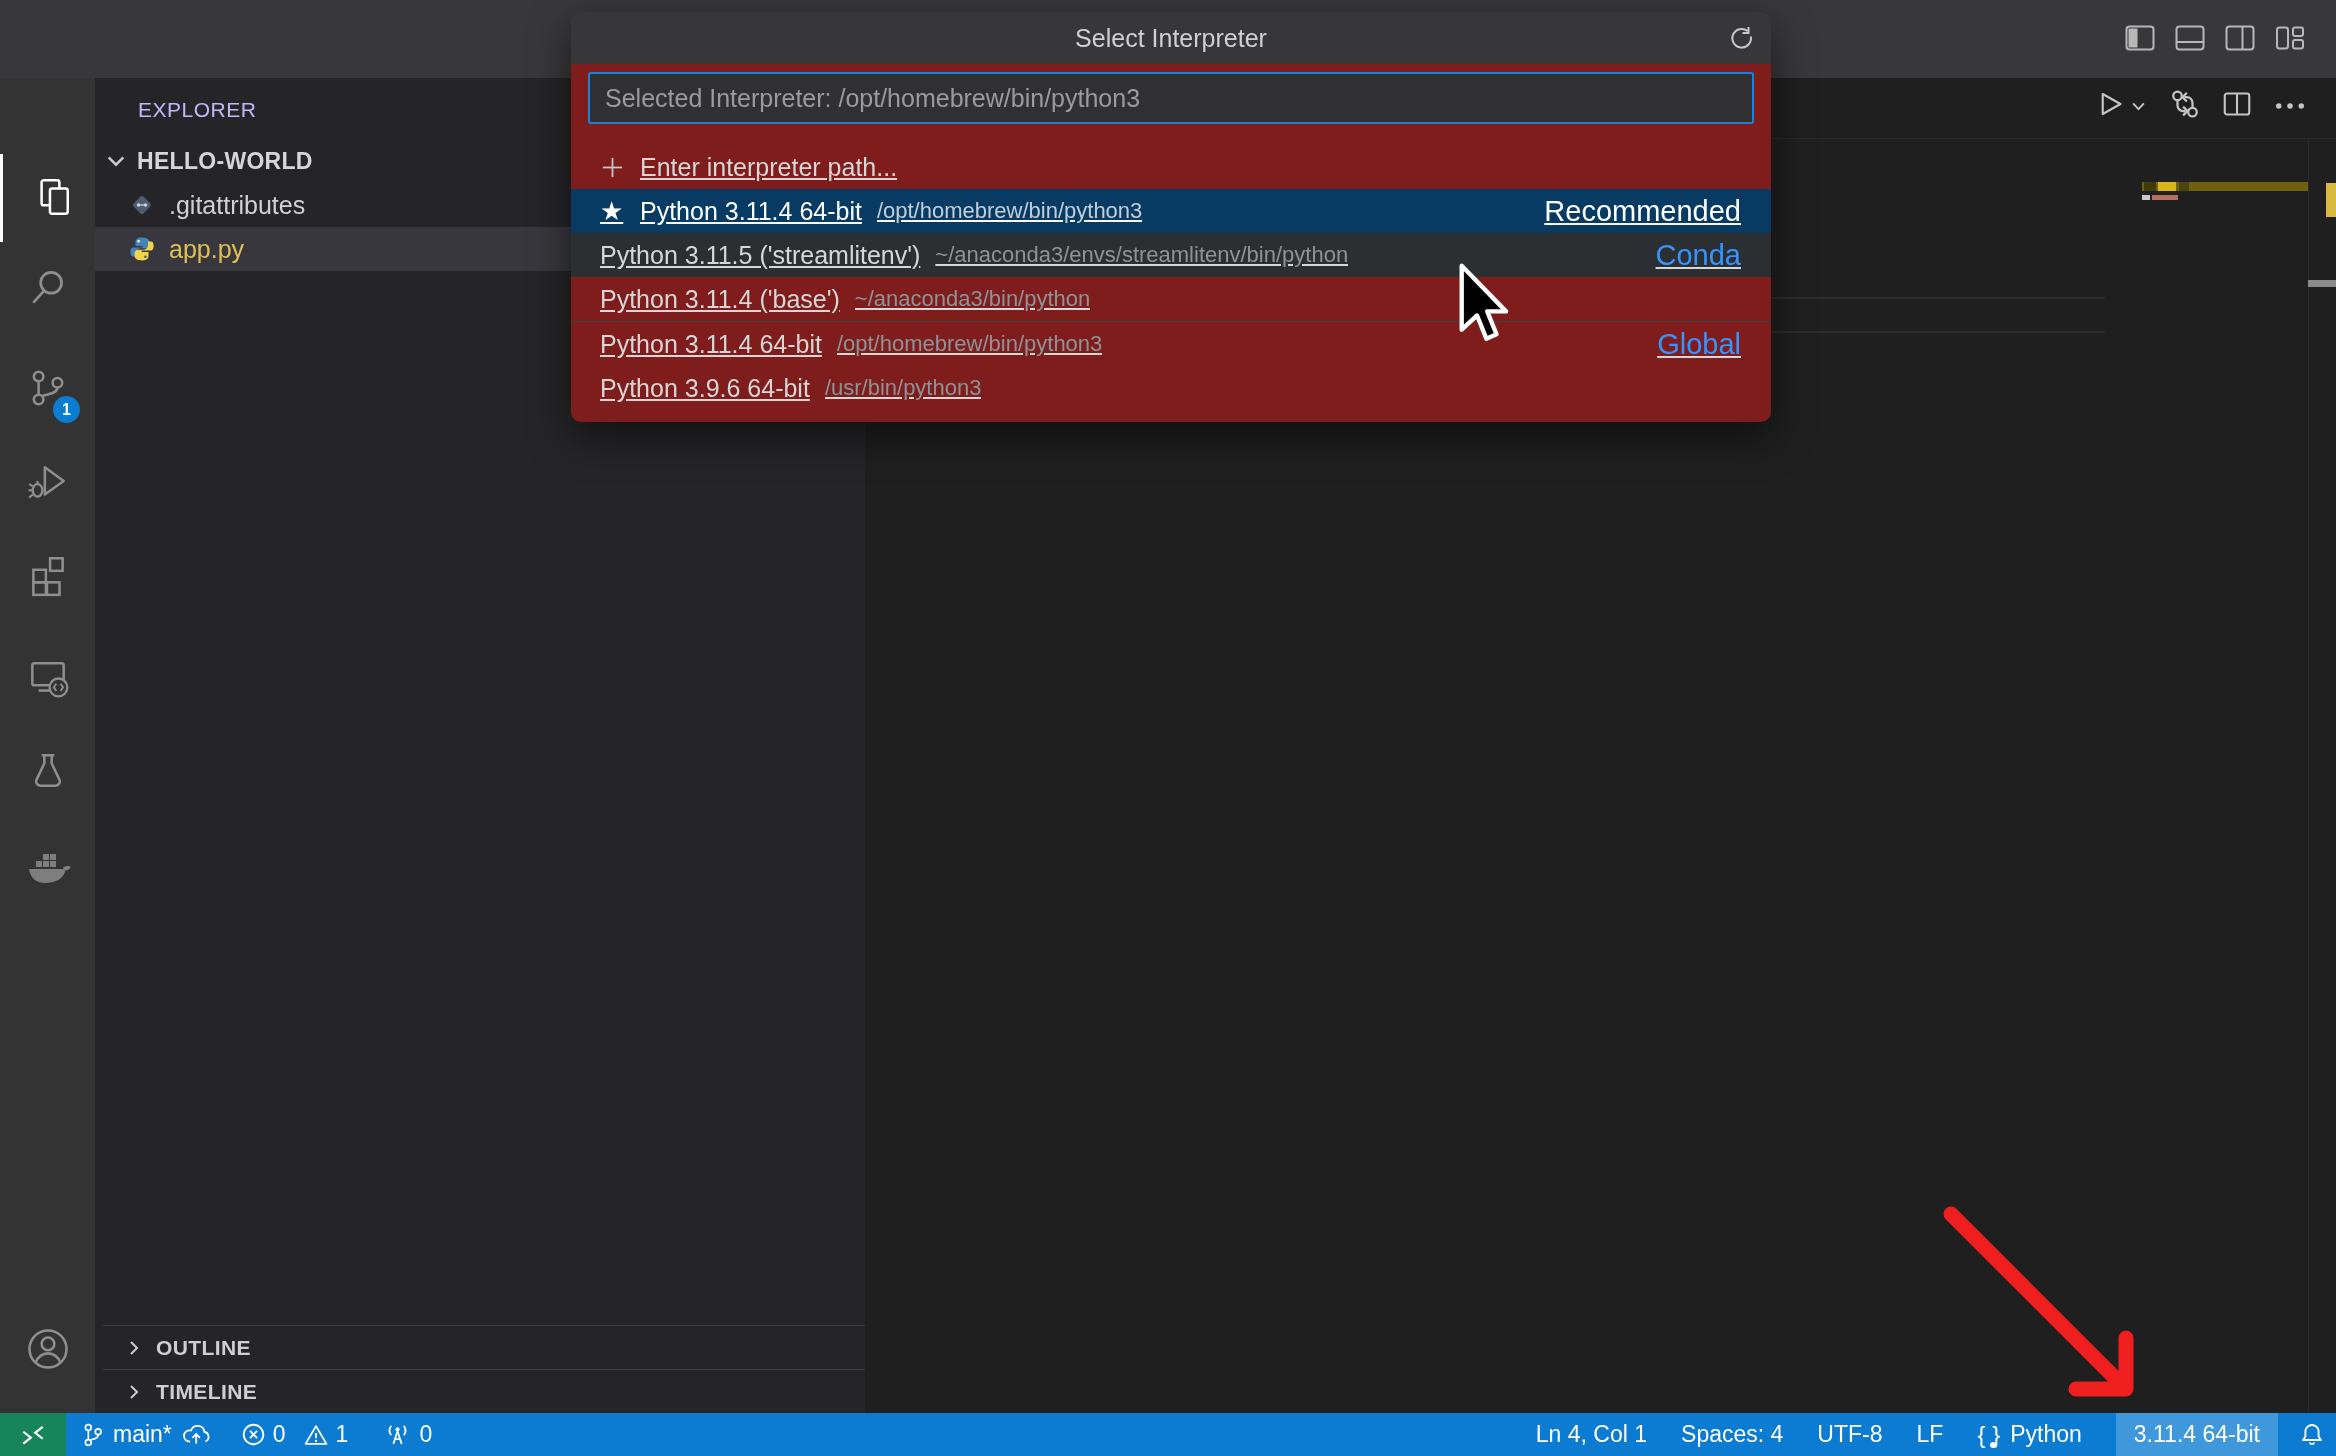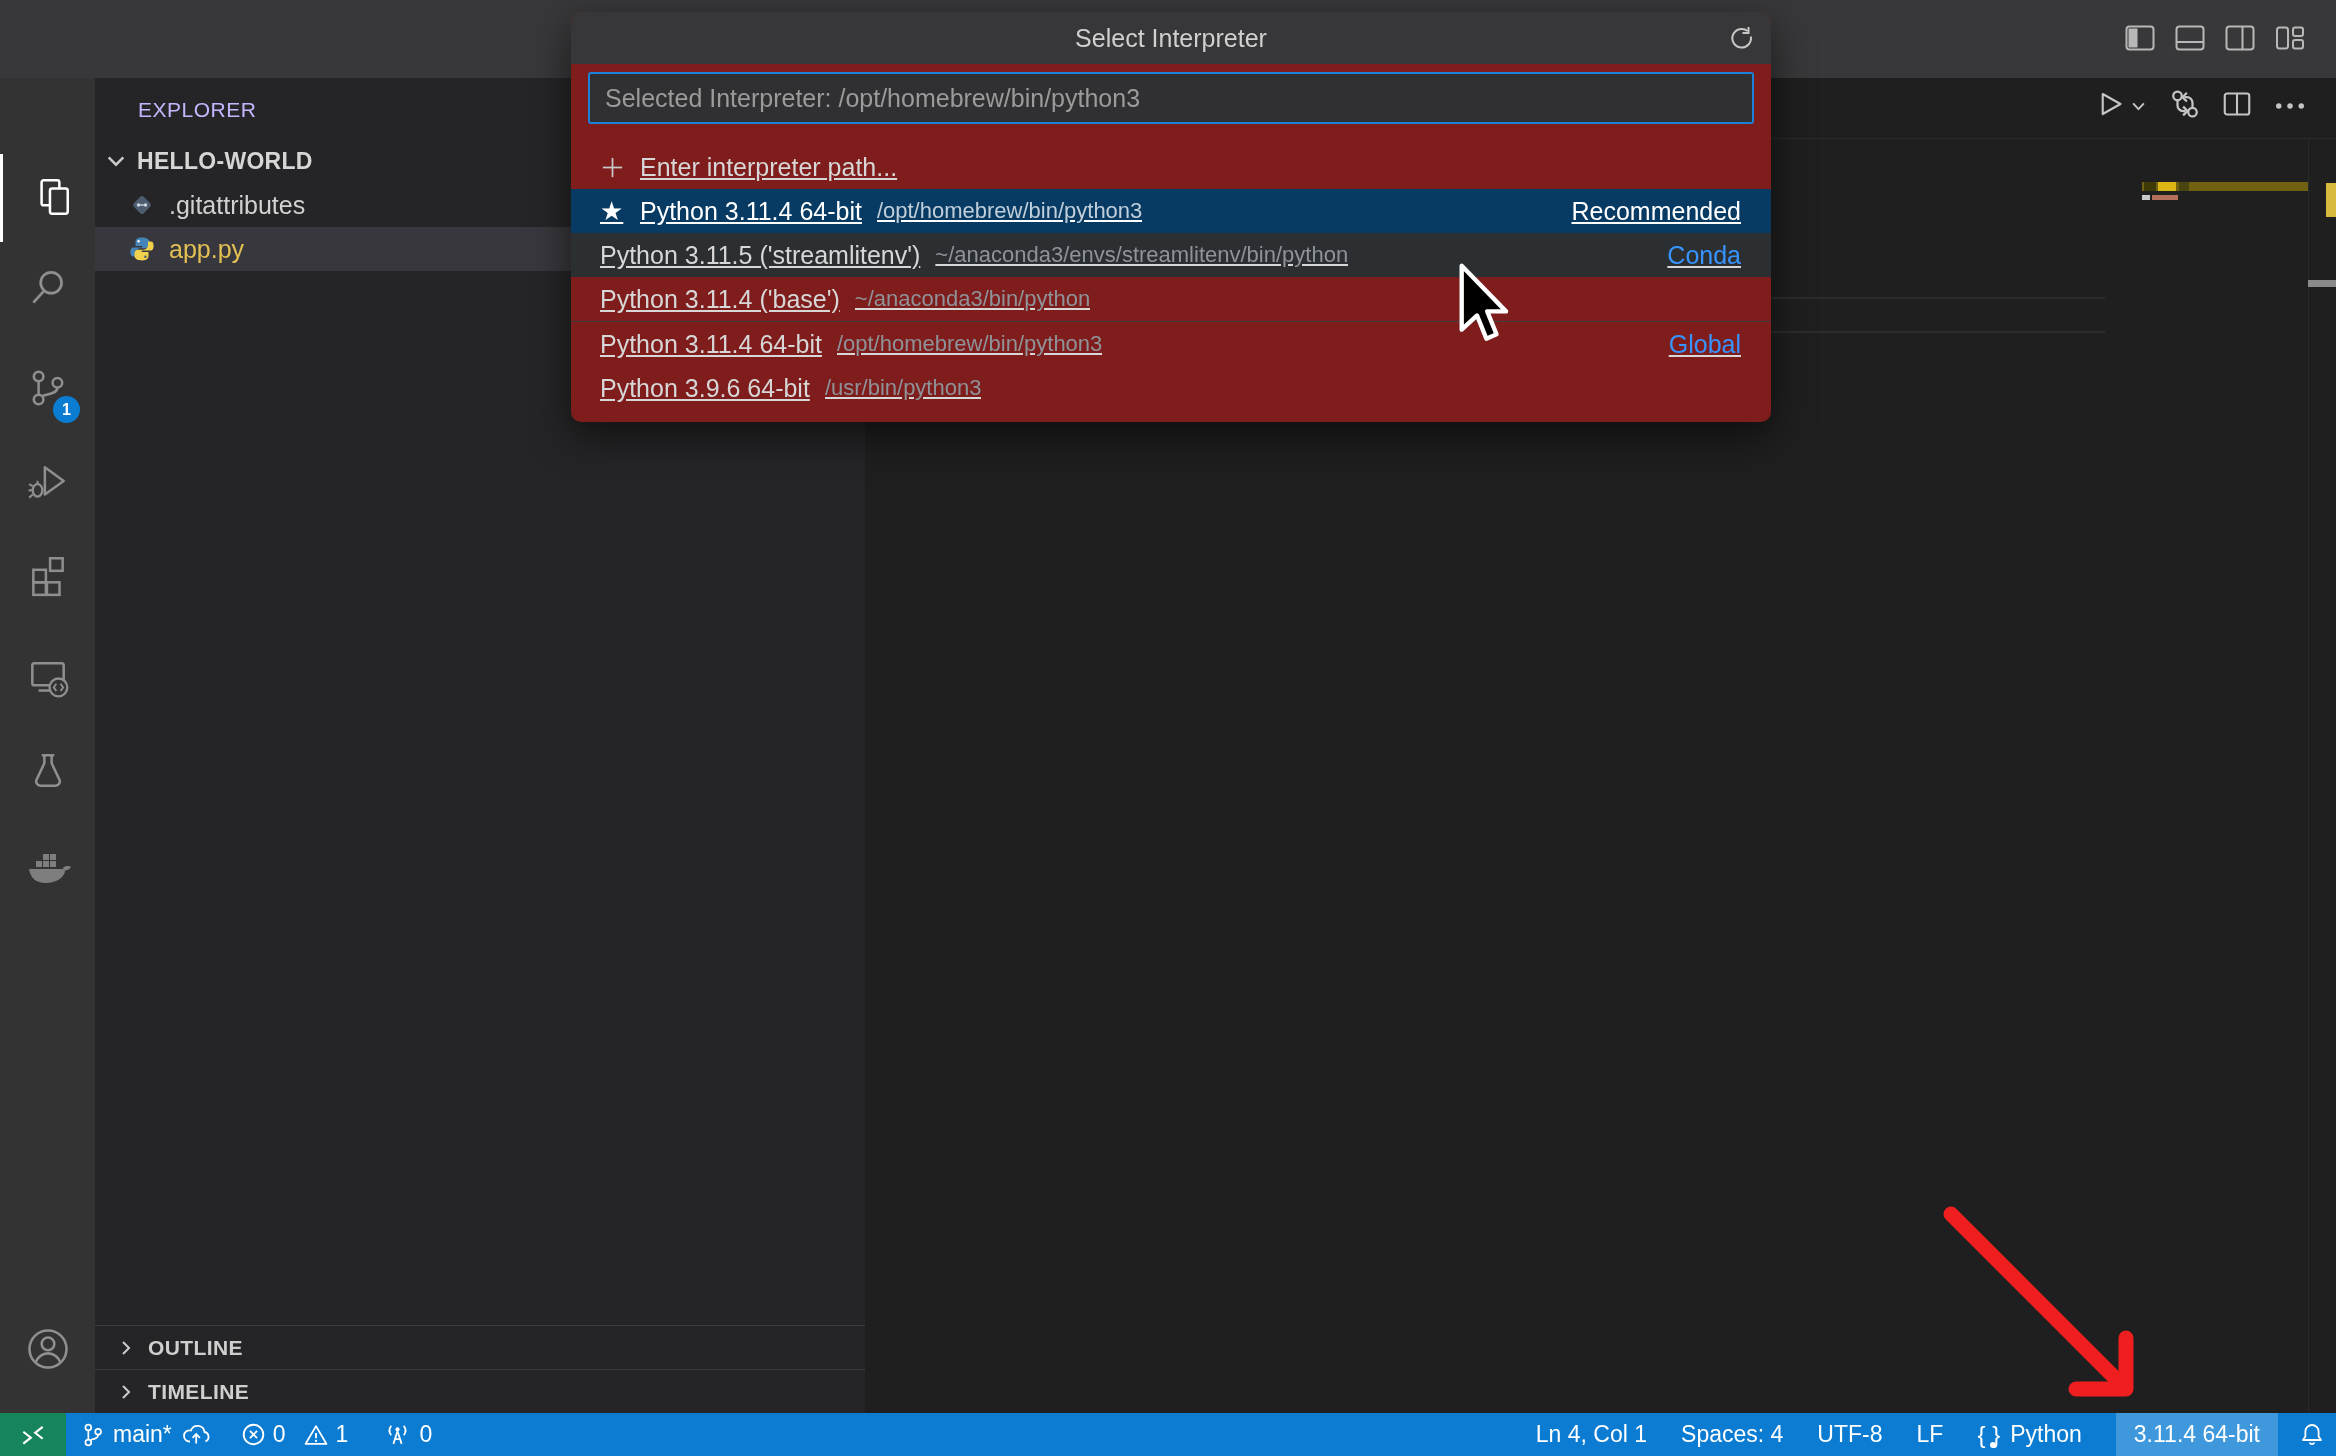--- a/index.html
+++ b/index.html
@@ -23,21 +23,21 @@
   .act{left:0;width:95px;height:88px;display:flex;align-items:center;justify-content:center;}
   .act.active{border-left:3px solid #fff;}
   .sc-badge{left:53px;width:27px;height:27px;border-radius:50%;background:#0a7cd2;color:#fff;
             font-size:16px;font-weight:bold;display:flex;align-items:center;justify-content:center;}
   .gear-glyph{font-size:44px;color:#8f8f8f;line-height:1;font-family:"DejaVu Sans",sans-serif;}
 
   
   .expl-header{left:43px;top:20px;font-size:21px;letter-spacing:.5px;color:#c4b5fd;}
   .tree-row{left:0;width:770px;height:44px;display:flex;align-items:center;}
   .tree-row.selected{background:#37373d;}
-  .sec-row{left:0;width:770px;height:44px;border-top:1px solid #3c3c3e;display:flex;align-items:center;
+  .sec-row{left:8px;width:770px;height:44px;border-top:1px solid #3c3c3e;display:flex;align-items:center;
            font-weight:bold;font-size:21px;color:#cfcfcf;letter-spacing:.4px;}
   .folder-label{font-weight:bold;font-size:23px;color:#d6d6d6;letter-spacing:.3px;}
   .file-label{font-size:25px;color:#d1d1d1;}
   .file-label.modified{color:#e2c052;}
 
   
   .curline{left:0;width:1240px;height:2px;background:#2c2c2d;}
   .mm-bar{position:absolute;}
 
   
@@ -47,21 +47,21 @@
               display:flex;align-items:center;justify-content:center;font-size:25px;color:#d0d0d0;}
   #dlg-refresh{left:1157px;top:13px;width:27px;height:27px;}
   #dlg-input{left:17px;top:60px;width:1132px;height:48px;background:#303032;border:2px solid #1b81d9;
              border-radius:3px;color:#9b9b9b;font-size:25px;padding:0 15px;outline:none;
              font-family:"Liberation Sans","DejaVu Sans",sans-serif;}
   .qp-row{left:0;width:1200px;height:44px;display:flex;align-items:center;padding:0 30px 0 29px;
           box-sizing:border-box;font-size:25px;color:#d7d7d7;text-decoration:underline;}
   .qp-row .icon-cell{width:40px;flex:0 0 40px;display:flex;align-items:center;}
   .qp-label{white-space:nowrap;}
   .qp-detail{margin-left:15px;font-size:22px;color:#8f9398;white-space:nowrap;overflow:hidden;}
-  .qp-badge{margin-left:auto;font-size:25px;text-align:center;}
+  .qp-badge{margin-left:auto;font-size:29px;text-align:center;}
   .qp-badge.blue{color:#3794ff;}
   .qp-badge.white{color:#fff;}
   .qp-row.sel{background:#073b63;color:#fff;}
   .qp-row.sel .qp-detail{color:#c2cfdb;}
   .qp-row.hov{background:#2c2f31;}
   .qp-sep{left:0;width:1200px;height:1px;background:#3f3f42;}
   .star{color:#fff;font-size:26px;line-height:1;}
   .qp-bottom{border-radius:0 0 10px 10px;}
 
   

